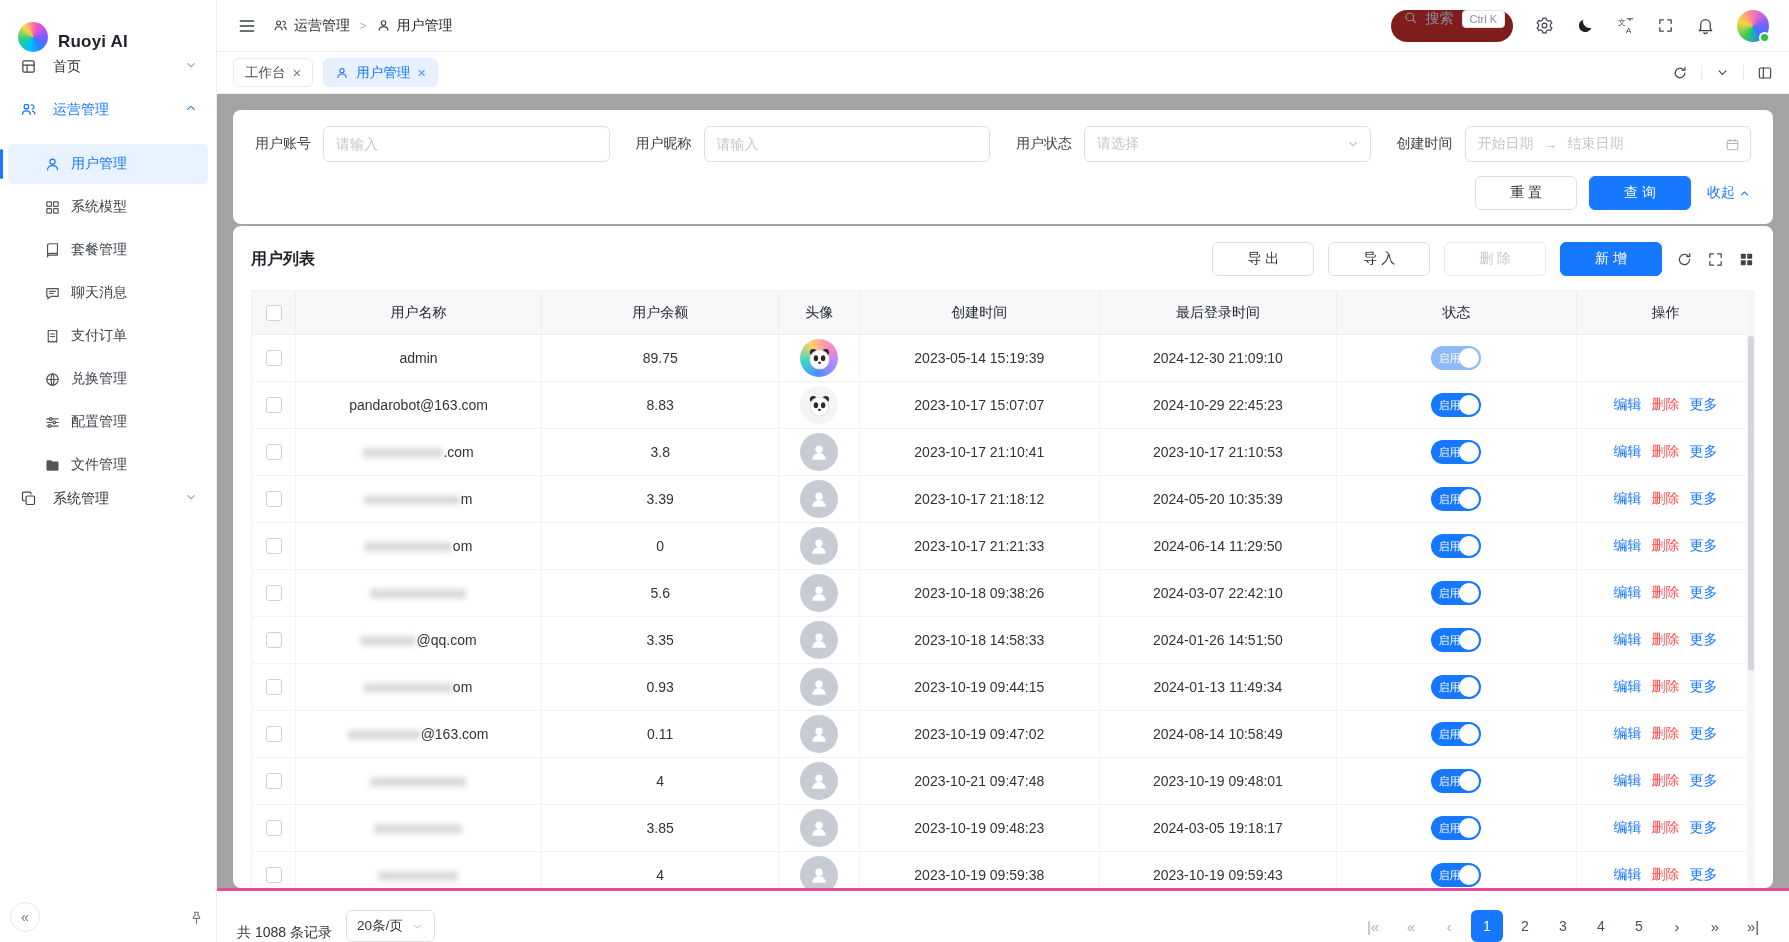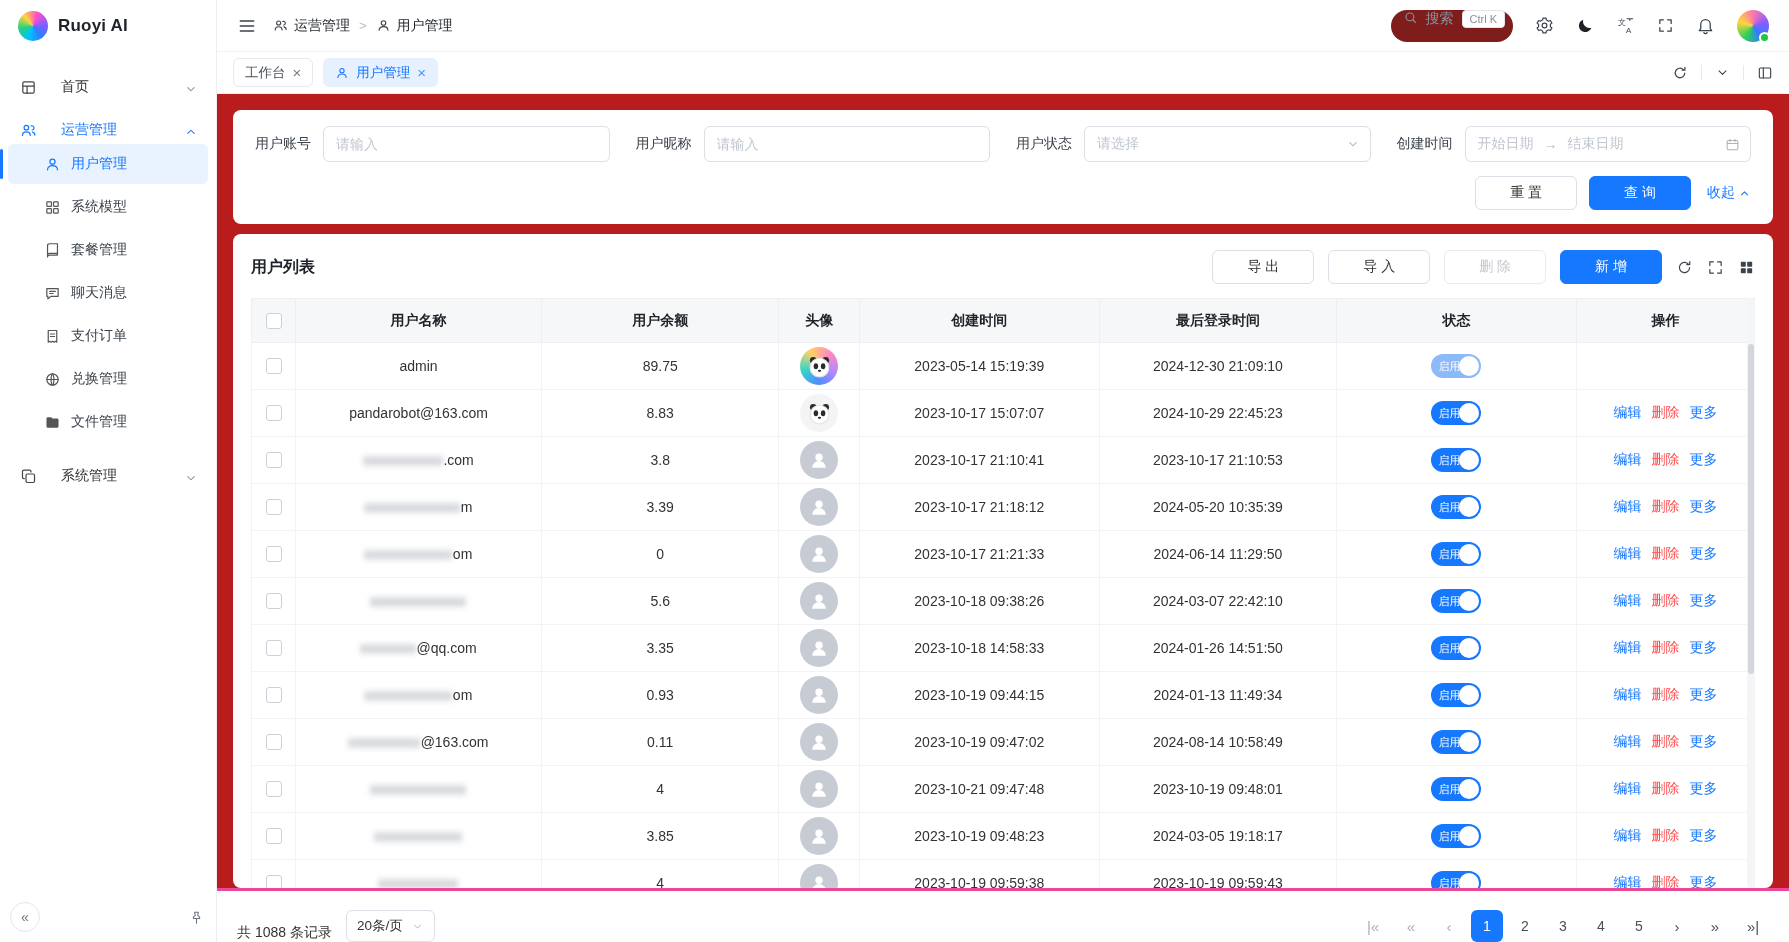--- a/index.html
+++ b/index.html
@@ -2,25 +2,25 @@
 <html><head>
 <meta charset="utf-8">
 <style>
 *{margin:0;padding:0;box-sizing:border-box}
 html,body{width:1789px;height:942px}
 body{font-family:"Liberation Sans","DejaVu Sans",sans-serif;font-size:14px;color:#333;display:flex;overflow:hidden;background:#fff}
 svg{display:block}
 
 
 .sidebar{width:217px;min-width:217px;border-right:1px solid #eceef1;display:flex;flex-direction:column;background:#fff}
-.logo-row{height:52px;display:flex;align-items:center;gap:10px;padding:0 18px}
+.logo-row{height:52px;display:flex;align-items:flex-end;gap:10px;padding:0 18px}
 .logo-mark{width:30px;height:30px;border-radius:50%;background:#8a5cff;background:conic-gradient(from 20deg,#ff4ecd,#8a5cff,#2f7cff,#00c2ff,#27d17f,#ffd53d,#ff4ecd)}
 .logo-text{font-size:17px;font-weight:700;color:#1f2329;letter-spacing:.2px}
 .menu{flex:1;padding:6px 8px;overflow:hidden}
-.menu-item{height:38px;display:flex;align-items:flex-end;gap:24px;padding:0 10px 0 12px;border-radius:6px;color:#333;cursor:pointer;margin-bottom:5px}
+.menu-item{height:38px;display:flex;align-items:flex-start;gap:16px;padding:0 10px 0 12px;border-radius:6px;color:#333;cursor:pointer;margin-bottom:5px}
 .menu-item .micon{color:#444;display:flex}
 .menu-item .chev{margin-left:auto;color:#8a8f99;display:flex}
 .menu-item.parent-active{color:#1677ff}
 .menu-item.parent-active .micon,.menu-item.parent-active .chev{color:#1677ff}
 .submenu{margin-bottom:5px}
 .submenu-item{height:40px;display:flex;align-items:center;gap:10px;padding-left:36px;border-radius:6px;margin-bottom:3px;color:#3d434c;position:relative;cursor:pointer}
 .submenu-item .micon{display:flex;color:#555}
 .submenu-item.active{background:#e8f3ff;color:#1677ff}
 .submenu-item.active .micon{color:#1677ff}
 .submenu-item.active::before{content:"";position:absolute;left:-8px;top:5px;bottom:5px;width:3px;border-radius:2px;background:#1677ff}
@@ -44,21 +44,21 @@
 
 .tabbar{height:42px;background:#fff;border-bottom:1px solid #eceef1;display:flex;align-items:center;gap:10px;padding:0 16px}
 .tab{height:29px;display:flex;align-items:center;gap:7px;padding:0 11px;border-radius:6px;border:1px solid #e7e9ed;background:#fff;color:#4a5058;font-size:13.5px;cursor:pointer}
 .tab .close{font-size:15px;line-height:1;opacity:.75;cursor:pointer}
 .tab.active{background:#e7f0ff;border-color:#e7f0ff;color:#1677ff}
 .tab .tico{display:flex}
 .tabbar-right{margin-left:auto;display:flex;align-items:center;gap:13px;color:#3d434c}
 .tr-sep{width:1px;height:15px;background:#e7e9ed}
 
 
-.content{flex:1;min-height:0;background:#b91c1c;padding:16px 16px 0;display:flex;flex-direction:column;gap:10px}
+.content{flex:1;min-height:0;background:#a3a3a3;padding:16px 16px 0;display:flex;flex-direction:column;gap:2px}
 .card{background:#fff;border-radius:8px}
 .filter-card{padding:16px 22px 14px}
 .filter-row{display:flex;align-items:center}
 .fgroup{display:flex;align-items:center;flex:1;min-width:0}
 .fgroup+.fgroup{margin-left:26px}
 .flabel{white-space:nowrap;margin-right:12px;color:#3d434c}
 .finput{flex:1;height:36px;border:1px solid #dcdfe5;border-radius:6px;padding:0 12px;font-size:14px;color:#333;background:#fff;outline:none;min-width:0;font-family:inherit}
 .finput::placeholder{color:#c1c6cf}
 .fselect,.fdate{flex:1;height:36px;border:1px solid #dcdfe5;border-radius:6px;padding:0 10px 0 12px;display:flex;align-items:center;color:#c1c6cf;background:#fff;cursor:pointer;min-width:0}
 .fselect .chev,.fdate .cal{margin-left:auto;color:#aeb4bd;display:flex}
@@ -69,21 +69,21 @@
 .btn.disabled{color:#c3c8d0;border-color:#e8eaee;cursor:not-allowed}
 .link-collapse{display:flex;align-items:center;gap:3px;color:#1677ff;cursor:pointer;margin-left:4px}
 
 .table-card{flex:1;min-height:0;display:flex;flex-direction:column;padding:16px 18px 0;overflow:hidden}
 .table-head-row{display:flex;align-items:center;margin-bottom:14px}
 .table-title{font-size:16px;font-weight:700;color:#1f2329}
 .table-toolbar{margin-left:auto;display:flex;align-items:center;gap:14px}
 .icon-btn{display:flex;color:#3d434c;cursor:pointer}
 .table-wrap{flex:1;min-height:0;overflow:hidden;position:relative}
 table{width:100%;border-collapse:collapse;table-layout:fixed}
-th{height:44px;background:#f6f7f9;font-weight:700;font-size:14px;color:#1f2329;border:1px solid #edeff2;text-align:center}
+th{height:44px;background:#f6f7f9;font-weight:400;font-size:14px;color:#1f2329;border:1px solid #edeff2;text-align:center}
 td{height:47px;background:#fff;font-size:14px;color:#333;border:1px solid #f2f3f6;text-align:center;overflow:hidden;white-space:nowrap;text-overflow:ellipsis}
 .cbx{width:16px;height:16px;border:1px solid #ccd1d9;border-radius:3px;background:#fff;margin:0 auto;cursor:pointer;display:block}
 .blur-text{filter:blur(3px);color:#6b7280;letter-spacing:1px}
 .avatar{width:38px;height:38px;border-radius:50%;margin:0 auto;display:flex;align-items:center;justify-content:center;overflow:hidden}
 .avatar.generic{background:#c7ccd4}
 .avatar.panda{background:#f3f4f6}
 .avatar.panda-color{background:#b388ff;background:conic-gradient(from 40deg,#ff8ac2,#b388ff,#4f8dff,#39d5c9,#ffd166,#ff8ac2)}
 .toggle{width:50px;height:24px;border-radius:12px;background:#1677ff;display:inline-flex;align-items:center;position:relative;padding-left:7px;cursor:pointer;vertical-align:middle}
 .toggle .tlabel{color:#fff;font-size:11px;line-height:1}
 .toggle::after{content:"";position:absolute;top:2px;right:2px;width:20px;height:20px;border-radius:50%;background:#fff}
@@ -194,20 +194,31 @@
           <span>支付订单</span>
         </div>
         <div class="submenu-item">
           <span class="micon">
             <svg viewBox="0 0 24 24" width="17" height="17" fill="none" stroke="currentColor" stroke-width="1.7" stroke-linecap="round" stroke-linejoin="round">
               <circle cx="12" cy="12" r="8"></circle>
               <path d="M4 12h16M12 4c2.6 2.2 2.6 13.8 0 16-2.6-2.2-2.6-13.8 0-16z"></path>
             </svg>
           </span>
           <span>兑换管理</span>
+        </div>
+        <div class="submenu-item">
+          <span class="micon">
+            <svg viewBox="0 0 24 24" width="17" height="17" fill="none" stroke="currentColor" stroke-width="1.7" stroke-linecap="round" stroke-linejoin="round">
+              <path d="M4 7h16M4 12h16M4 17h16"></path>
+              <circle cx="9.5" cy="7" r="1.9" fill="#fff"></circle>
+              <circle cx="14.5" cy="12" r="1.9" fill="#fff"></circle>
+              <circle cx="8" cy="17" r="1.9" fill="#fff"></circle>
+            </svg>
+          </span>
+          <span>配置管理</span>
         </div>
         <div class="submenu-item">
           <span class="micon">
             <svg viewBox="0 0 24 24" width="17" height="17">
               <path d="M3.5 6.5a2 2 0 0 1 2-2h4.6l2 2h6.4a2 2 0 0 1 2 2v9a2 2 0 0 1-2 2h-13a2 2 0 0 1-2-2z" fill="currentColor"></path>
             </svg>
           </span>
           <span>文件管理</span>
         </div>
       </div>

